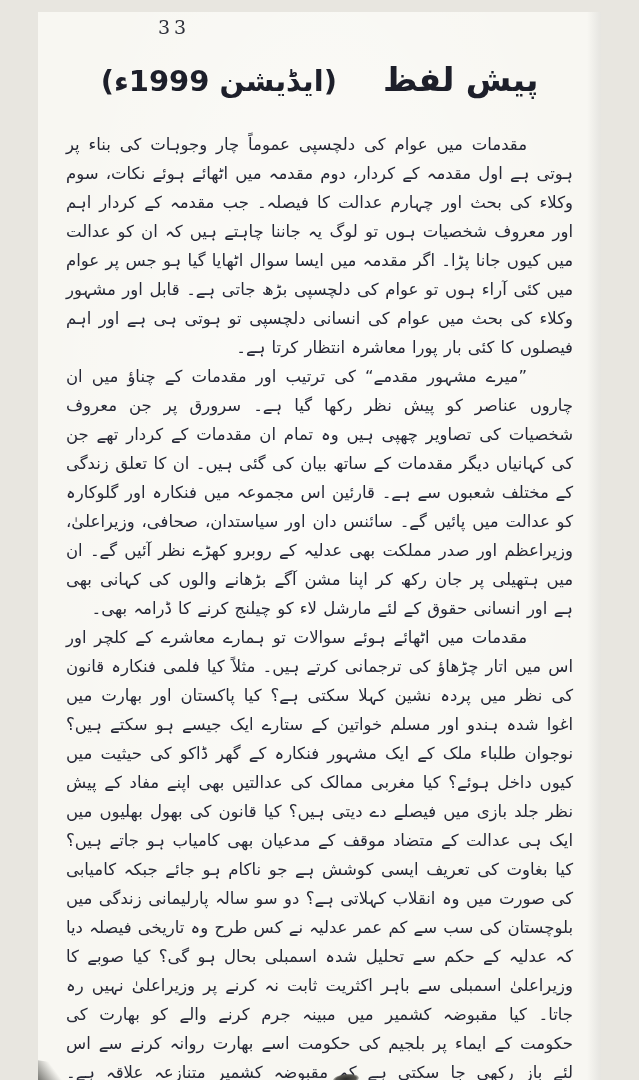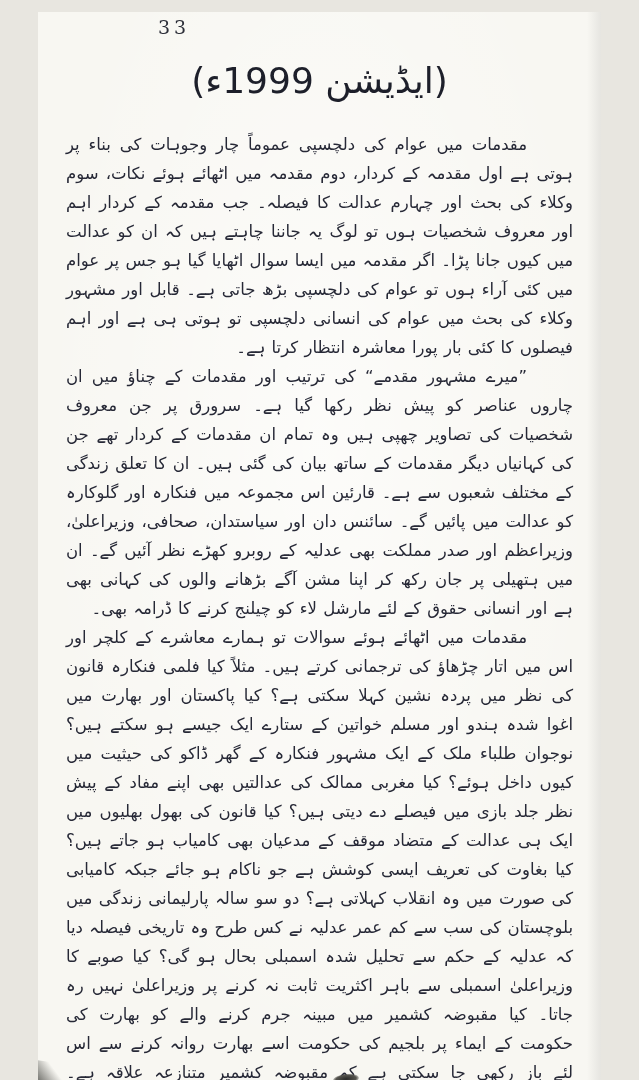--- a/index.html
+++ b/index.html
@@ -38,22 +38,22 @@
     display: flex;
     direction: rtl;
     justify-content: center;
     align-items: baseline;
     gap: 46px;
     font-size: 33px;
     font-weight: bold;
     color: #1d1f2a;
   }
   .heading .edition {
-    font-size: 36px;
-    font-weight: normal;
+    font-size: 29px;
+    font-weight: bold;
   }
   .body-text {
     position: absolute;
     top: 118px;
     right: 28px;
     left: 28px;
     direction: rtl;
     text-align: justify;
     font-size: 16.5px;
     line-height: 29px;
@@ -104,20 +104,21 @@
   }
 </style>
 </head>
 <body>
 
 <div class="page">
 
   <div class="page-number">33</div>
 
   <div class="heading">
+    <span class="title">پیش لفظ</span>
     <span class="edition">(ایڈیشن 1999ء)</span>
   </div>
 
   <div class="body-text">
     <p>مقدمات میں عوام کی دلچسپی عموماً چار وجوہات کی بناء پر ہوتی ہے اول مقدمہ کے کردار، دوم مقدمہ میں اٹھائے ہوئے نکات، سوم وکلاء کی بحث اور چہارم عدالت کا فیصلہ۔ جب مقدمہ کے کردار اہم اور معروف شخصیات ہوں تو لوگ یہ جاننا چاہتے ہیں کہ ان کو عدالت میں کیوں جانا پڑا۔ اگر مقدمہ میں ایسا سوال اٹھایا گیا ہو جس پر عوام میں کئی آراء ہوں تو عوام کی دلچسپی بڑھ جاتی ہے۔ قابل اور مشہور وکلاء کی بحث میں عوام کی انسانی دلچسپی تو ہوتی ہی ہے اور اہم فیصلوں کا کئی بار پورا معاشرہ انتظار کرتا ہے۔</p>
     <p>”میرے مشہور مقدمے“ کی ترتیب اور مقدمات کے چناؤ میں ان چاروں عناصر کو پیش نظر رکھا گیا ہے۔ سرورق پر جن معروف شخصیات کی تصاویر چھپی ہیں وہ تمام ان مقدمات کے کردار تھے جن کی کہانیاں دیگر مقدمات کے ساتھ بیان کی گئی ہیں۔ ان کا تعلق زندگی کے مختلف شعبوں سے ہے۔ قارئین اس مجموعہ میں فنکارہ اور گلوکارہ کو عدالت میں پائیں گے۔ سائنس دان اور سیاستدان، صحافی، وزیراعلیٰ، وزیراعظم اور صدر مملکت بھی عدلیہ کے روبرو کھڑے نظر آئیں گے۔ ان میں ہتھیلی پر جان رکھ کر اپنا مشن آگے بڑھانے والوں کی کہانی بھی ہے اور انسانی حقوق کے لئے مارشل لاء کو چیلنج کرنے کا ڈرامہ بھی۔</p>
     <p>مقدمات میں اٹھائے ہوئے سوالات تو ہمارے معاشرے کے کلچر اور اس میں اتار چڑھاؤ کی ترجمانی کرتے ہیں۔ مثلاً کیا فلمی فنکارہ قانون کی نظر میں پردہ نشین کہلا سکتی ہے؟ کیا پاکستان اور بھارت میں اغوا شدہ ہندو اور مسلم خواتین کے ستارے ایک جیسے ہو سکتے ہیں؟ نوجوان طلباء ملک کے ایک مشہور فنکارہ کے گھر ڈاکو کی حیثیت میں کیوں داخل ہوئے؟ کیا مغربی ممالک کی عدالتیں بھی اپنے مفاد کے پیش نظر جلد بازی میں فیصلے دے دیتی ہیں؟ کیا قانون کی بھول بھلیوں میں ایک ہی عدالت کے متضاد موقف کے مدعیان بھی کامیاب ہو جاتے ہیں؟ کیا بغاوت کی تعریف ایسی کوشش ہے جو ناکام ہو جائے جبکہ کامیابی کی صورت میں وہ انقلاب کہلاتی ہے؟ دو سو سالہ پارلیمانی زندگی میں بلوچستان کی سب سے کم عمر عدلیہ نے کس طرح وہ تاریخی فیصلہ دیا کہ عدلیہ کے حکم سے تحلیل شدہ اسمبلی بحال ہو گی؟ کیا صوبے کا وزیراعلیٰ اسمبلی سے باہر اکثریت ثابت نہ کرنے پر وزیراعلیٰ نہیں رہ جاتا۔ کیا مقبوضہ کشمیر میں مبینہ جرم کرنے والے کو بھارت کی حکومت کے ایماء پر بلجیم کی حکومت اسے بھارت روانہ کرنے سے اس لئے باز رکھی جا سکتی ہے کہ مقبوضہ کشمیر متنازعہ علاقہ ہے۔ اسمبلیاں بار بار کیوں ٹوٹتی رہیں؟ عدالت اپنے حصار کو اپنے فیصلوں سے کس طرح مضبوط کر سکتی ہے؟</p>
   </div>
 
   <div class="artifact-corner"></div>

